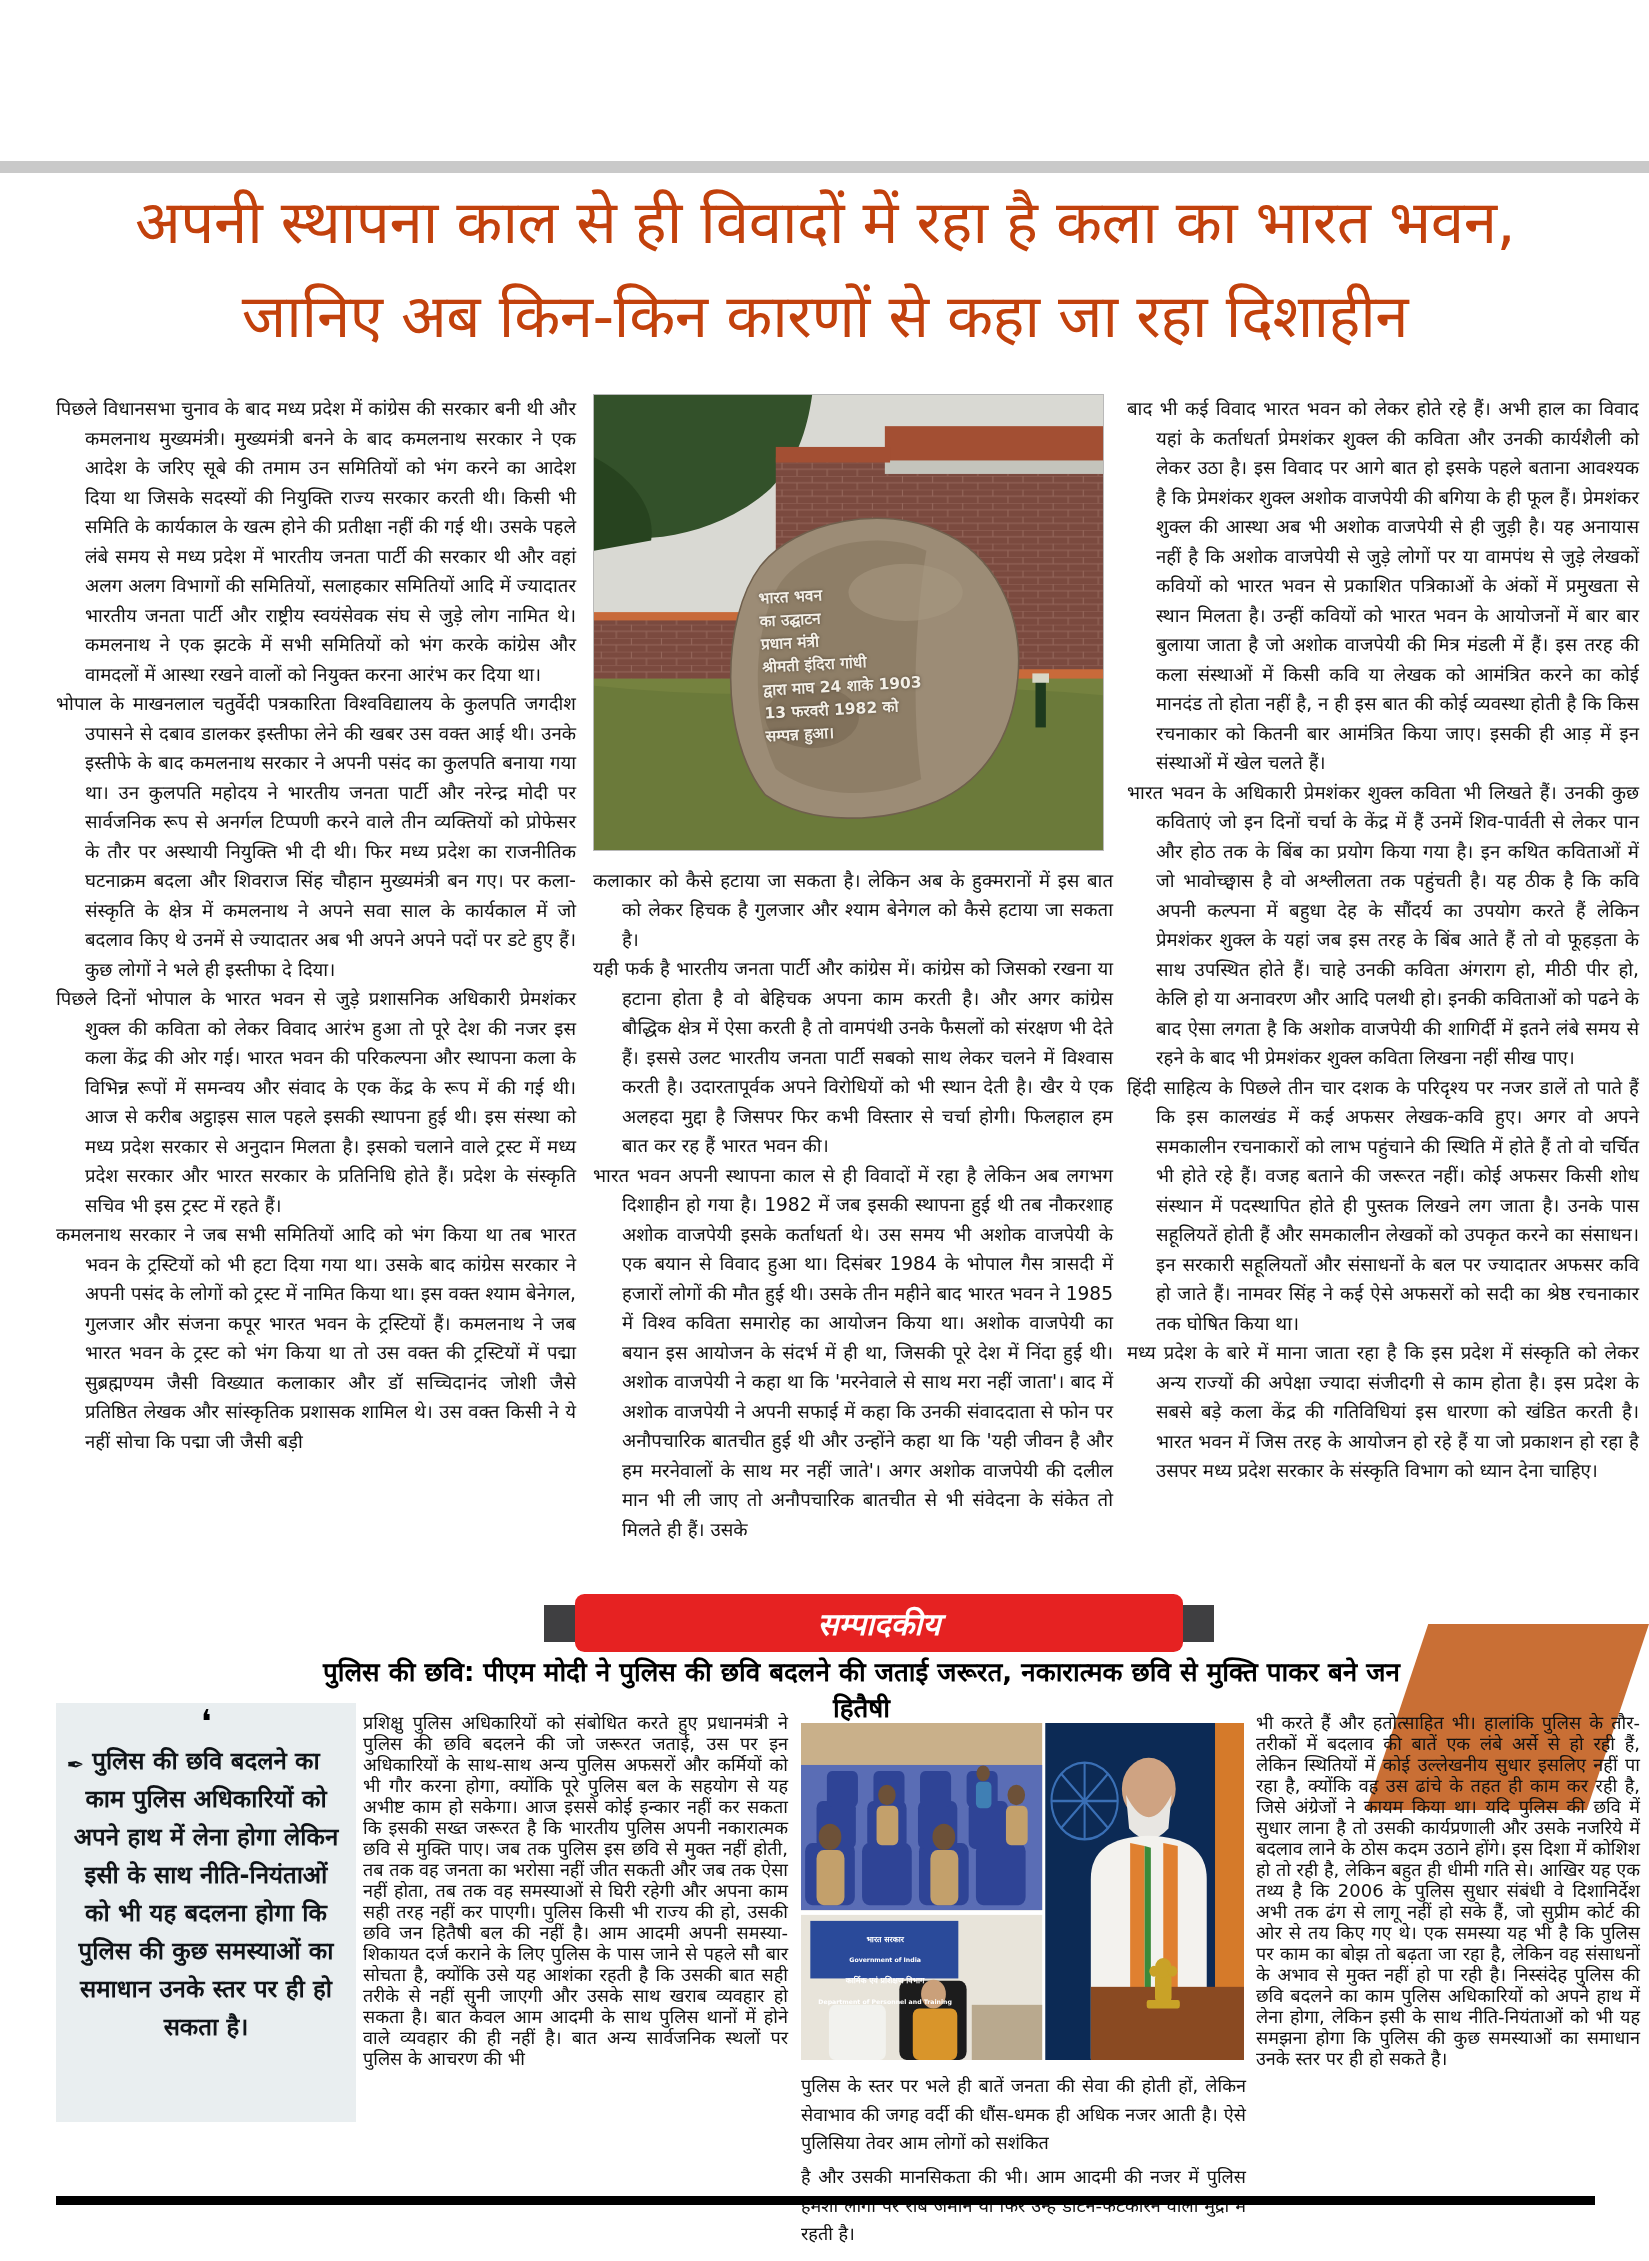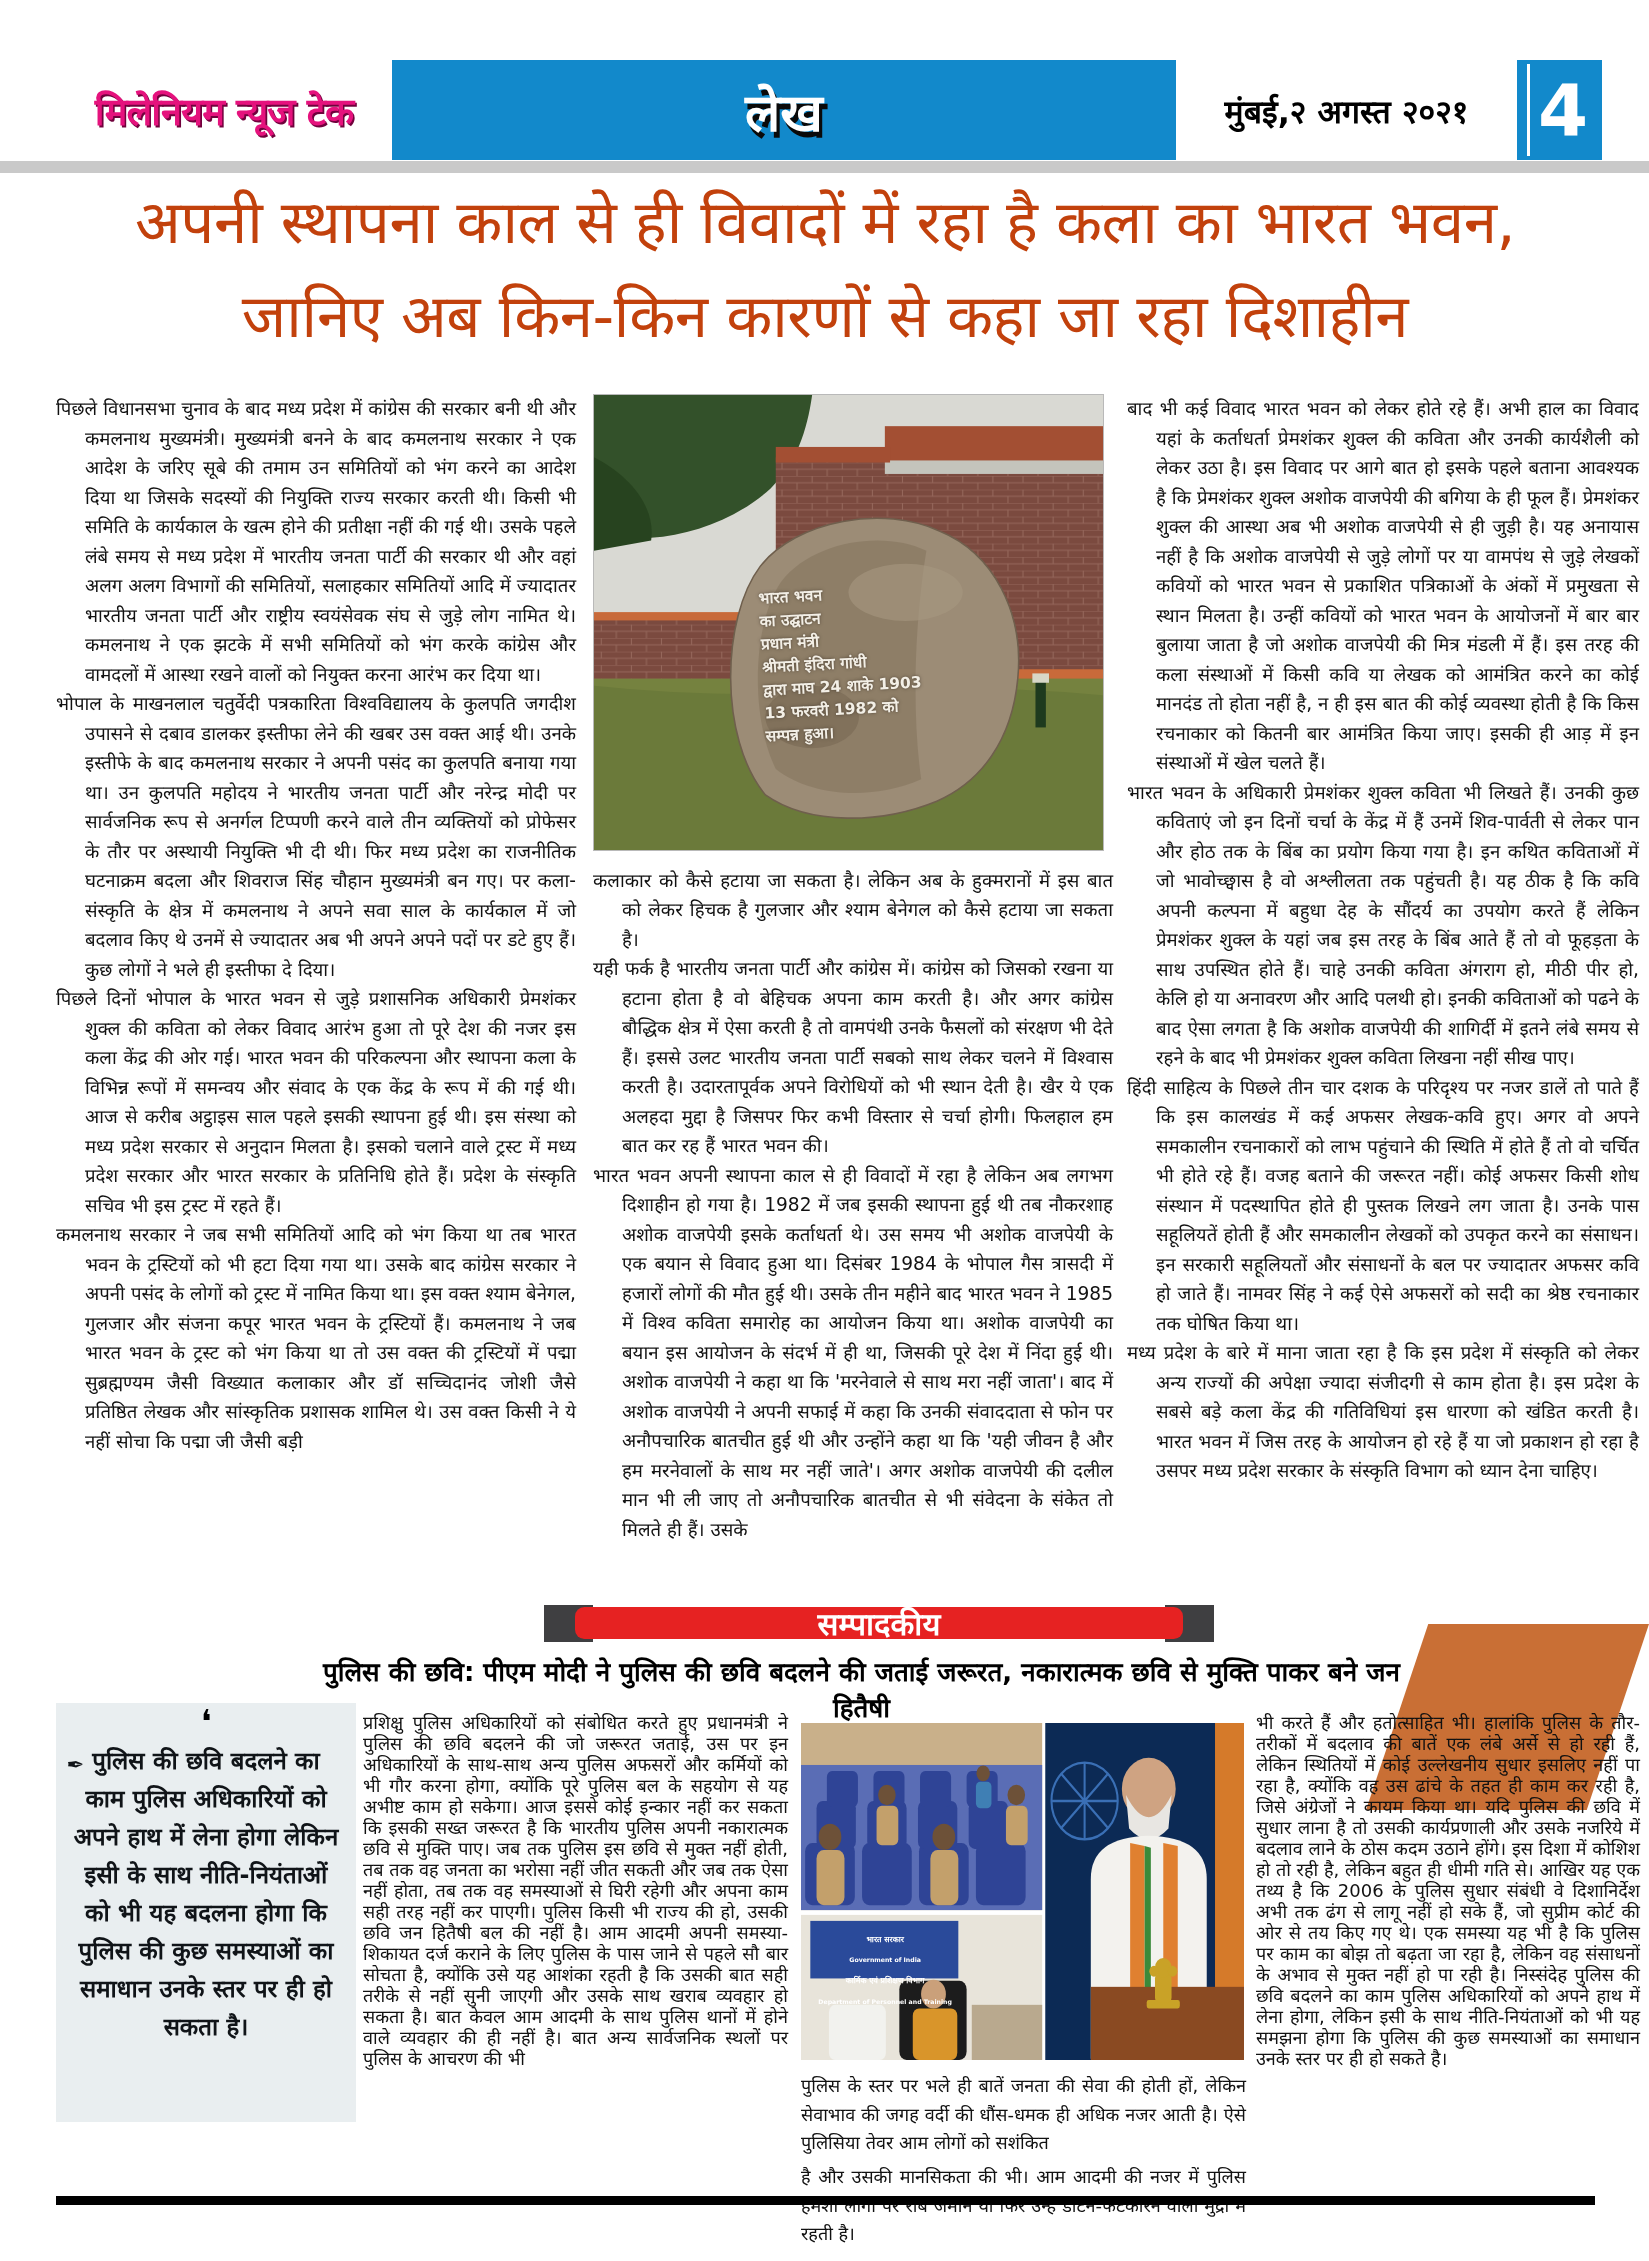--- a/index.html
+++ b/index.html
@@ -27,22 +27,22 @@
   .col3{left:1127px;width:512px;}
   .col .para{margin:0;padding-left:29px;text-indent:-29px;}
   
   .stone-photo{position:relative;margin:0 0 14.5px 0;width:509px;height:455px;border:1px solid #b9b9b9;background:#dcdcd6;}
   .stone-photo svg{display:block;width:100%;height:100%;}
   .stone-caption{position:absolute;left:33%;top:41%;width:42%;color:#f3efe6;font-size:15.5px;font-weight:700;
                  line-height:23px;white-space:pre-line;transform:rotate(-3deg);text-shadow:0 0 3.1px rgba(60,50,40,.8);}
   
   .ribbon{position:absolute;left:544px;top:1600px;width:670px;height:46px;display:flex;align-items:center;}
   .ribbon .end{width:49px;height:37px;background:#3f3f41;}
-  .ribbon .red{flex:1;height:32px;margin:0 -17.6px;background:#e62222;border-radius:9.3px;z-index:1;
-               display:flex;align-items:center;justify-content:center;}
+  .ribbon .red{flex:1;height:58px;margin:0 -17.6px;background:#e62222;border-radius:9.3px;z-index:1;
+               display:flex;align-items:center;justify-content:center;font-style:italic;}
   .ribbon .red span{color:#fff;font-size:31px;font-weight:800;}
   .ed-headline{position:absolute;left:290px;right:217px;top:1653px;margin:0;text-align:center;
                font-size:26px;font-weight:800;color:#000;}
   .orange-deco{position:absolute;left:1366px;top:1624px;width:283px;height:186px;background:#c96f35;
                clip-path:polygon(22% 0,100% 0,78% 100%,0 100%);}
   
   .pullquote{position:absolute;left:56px;top:1703px;width:300px;height:419px;background:#e9eef0;
              display:flex;flex-direction:column;align-items:center;}
   .pq-quote-icon{font-size:33px;line-height:31px;color:#000;margin-top:3.1px;}
   .pq-text{position:relative;margin:5.2px 13.5px 0 13.5px;font-size:24px;line-height:38px;font-weight:700;
@@ -63,34 +63,20 @@
               white-space:pre-line;line-height:1.35;}
   .board-text .hi{font-size:7.8px;font-weight:700;display:block;}
   .board-text .en{font-size:6.2px;font-weight:700;display:block;}
   .bottom-rule{position:absolute;left:56px;top:2196px;width:1539px;height:9.3px;background:#000;}
 </style>
 </head>
 <body>
 
 <div class="page">
 
-  <header class="masthead">
-    <div class="brand-box">
-      <span class="brand">मिलेनियम न्यूज टेक</span>
-    </div>
-    <div class="section-box">
-      <span>लेख</span>
-    </div>
-    <div class="date-box">
-      <span>मुंबई,२ अगस्त २०२१</span>
-    </div>
-    <div class="pagenum-box">
-      <span>4</span>
-    </div>
-  </header>
   <div class="gray-strip"></div>
 
   <h1 class="headline">
     <span>अपनी स्थापना काल से ही विवादों में रहा है कला का भारत भवन,</span><br>
     <span>जानिए अब किन-किन कारणों से कहा जा रहा दिशाहीन</span>
   </h1>
 
   <section>
     <div class="col col1">
         <p class="para">पिछले विधानसभा चुनाव के बाद मध्य प्रदेश में कांग्रेस की सरकार बनी थी और कमलनाथ मुख्यमंत्री। मुख्यमंत्री बनने के बाद कमलनाथ सरकार ने एक आदेश के जरिए सूबे की तमाम उन समितियों को भंग करने का आदेश दिया था जिसके सदस्यों की नियुक्ति राज्य सरकार करती थी। किसी भी समिति के कार्यकाल के खत्म होने की प्रतीक्षा नहीं की गई थी। उसके पहले लंबे समय से मध्य प्रदेश में भारतीय जनता पार्टी की सरकार थी और वहां अलग अलग विभागों की समितियों, सलाहकार समितियों आदि में ज्यादातर भारतीय जनता पार्टी और राष्ट्रीय स्वयंसेवक संघ से जुड़े लोग नामित थे। कमलनाथ ने एक झटके में सभी समितियों को भंग करके कांग्रेस और वामदलों में आस्था रखने वालों को नियुक्त करना आरंभ कर दिया था।</p>

